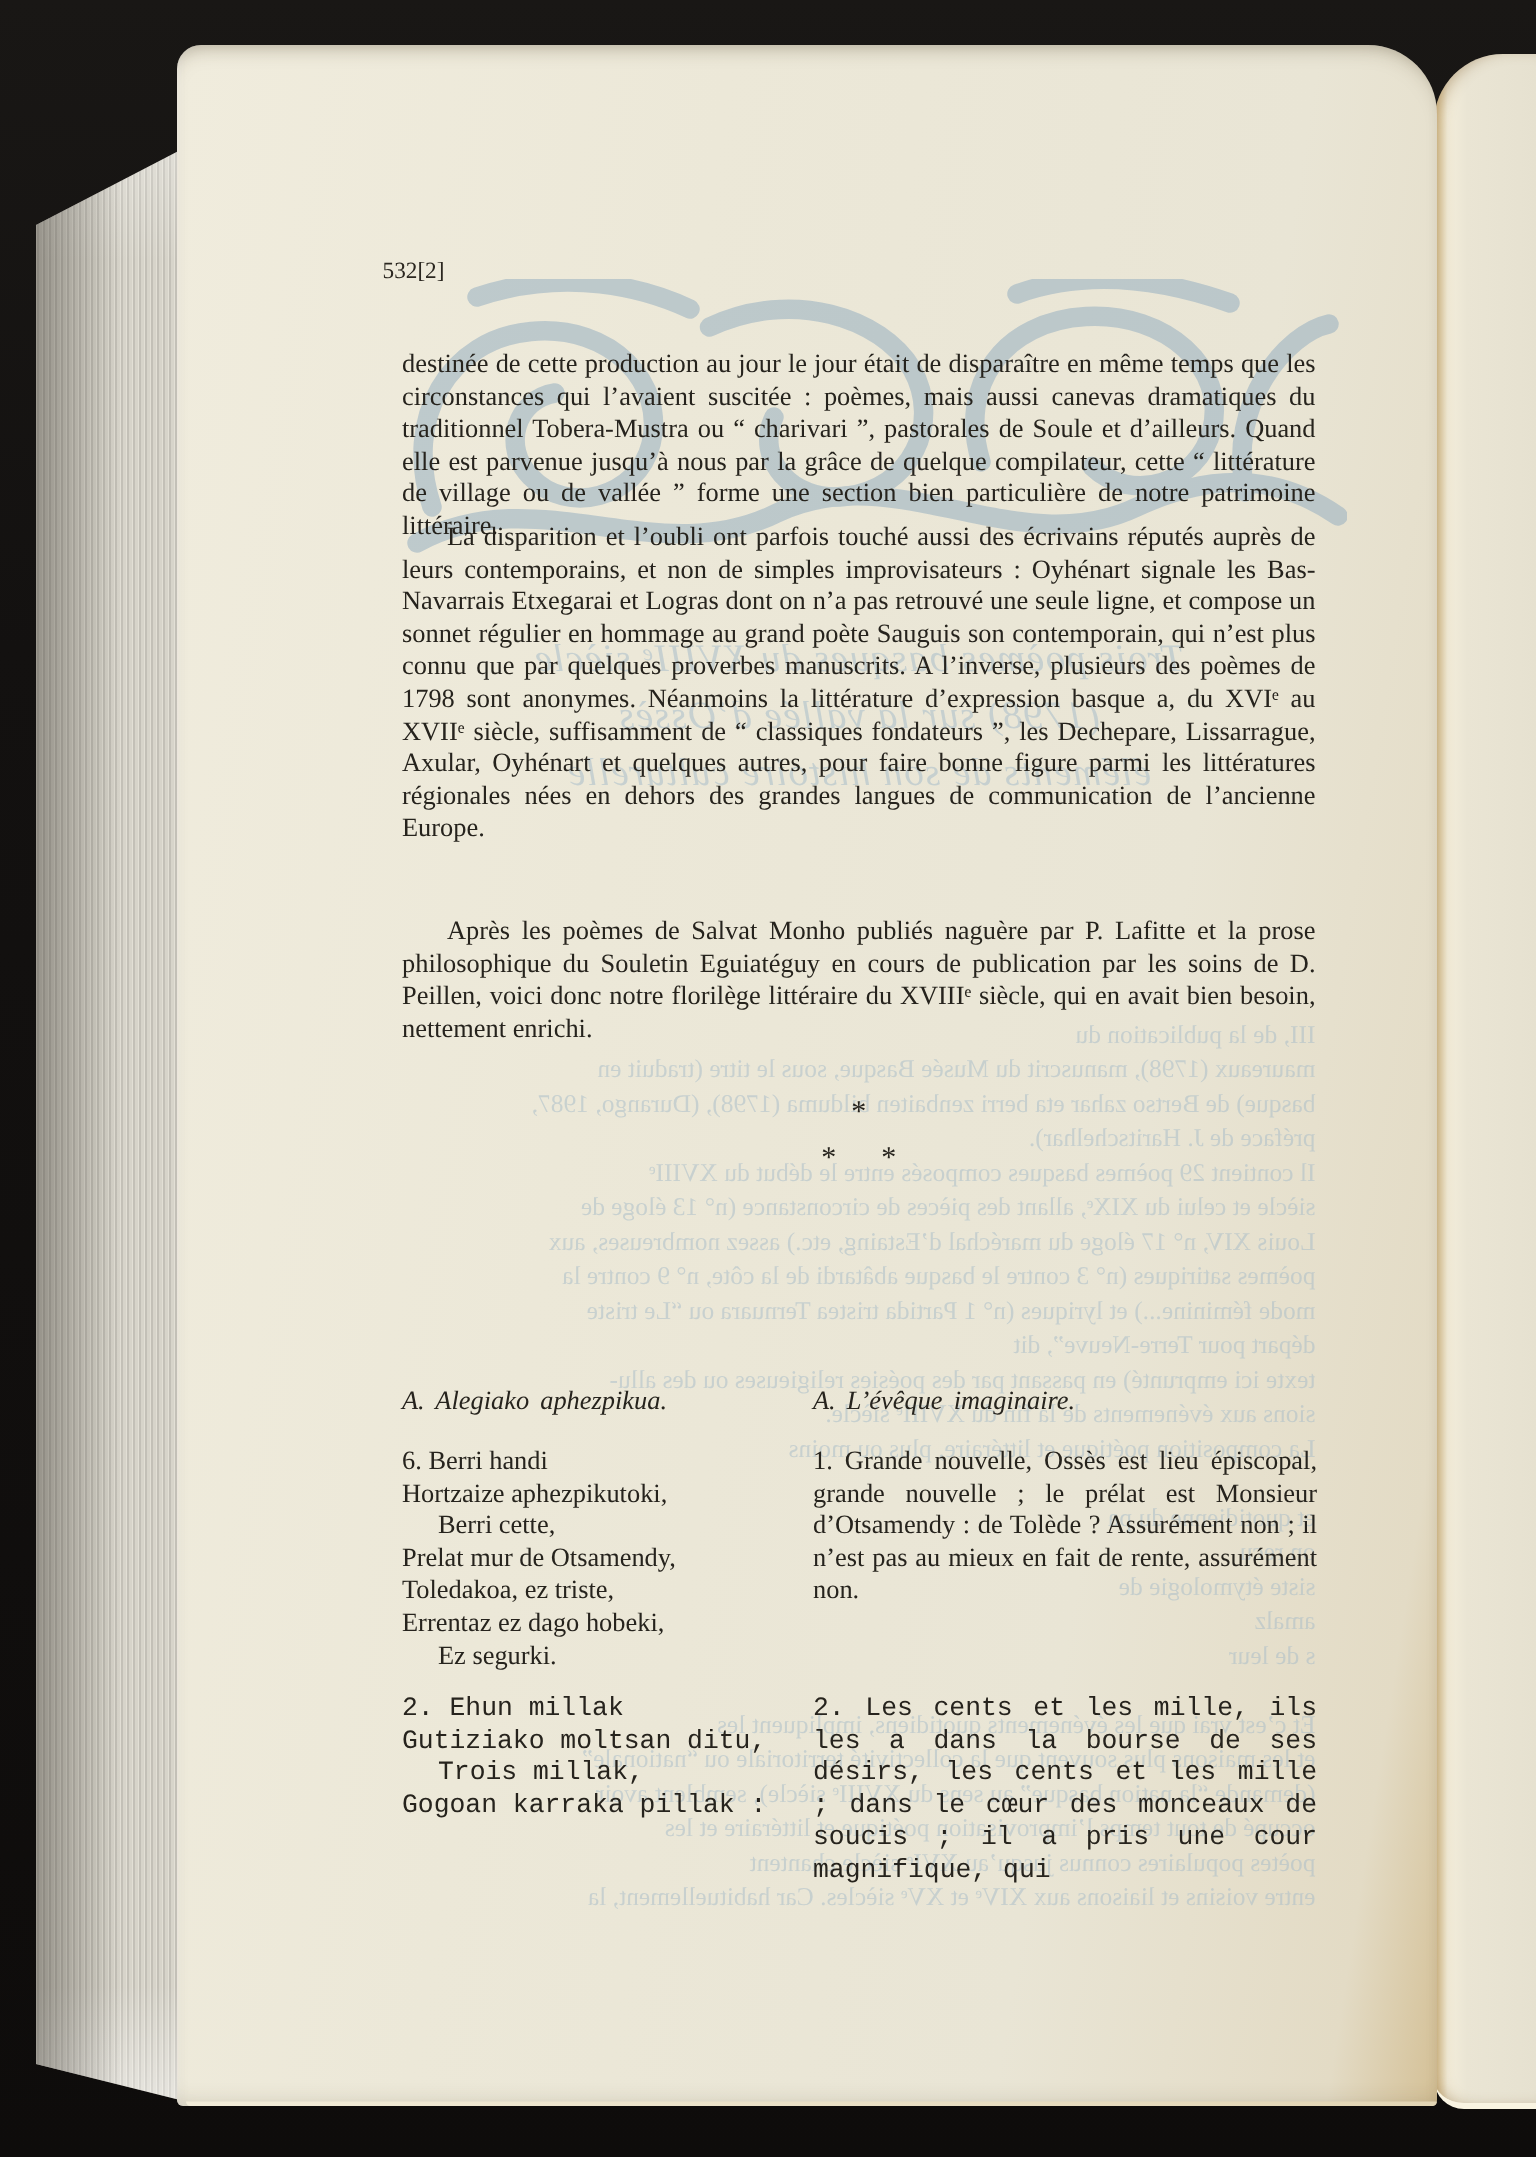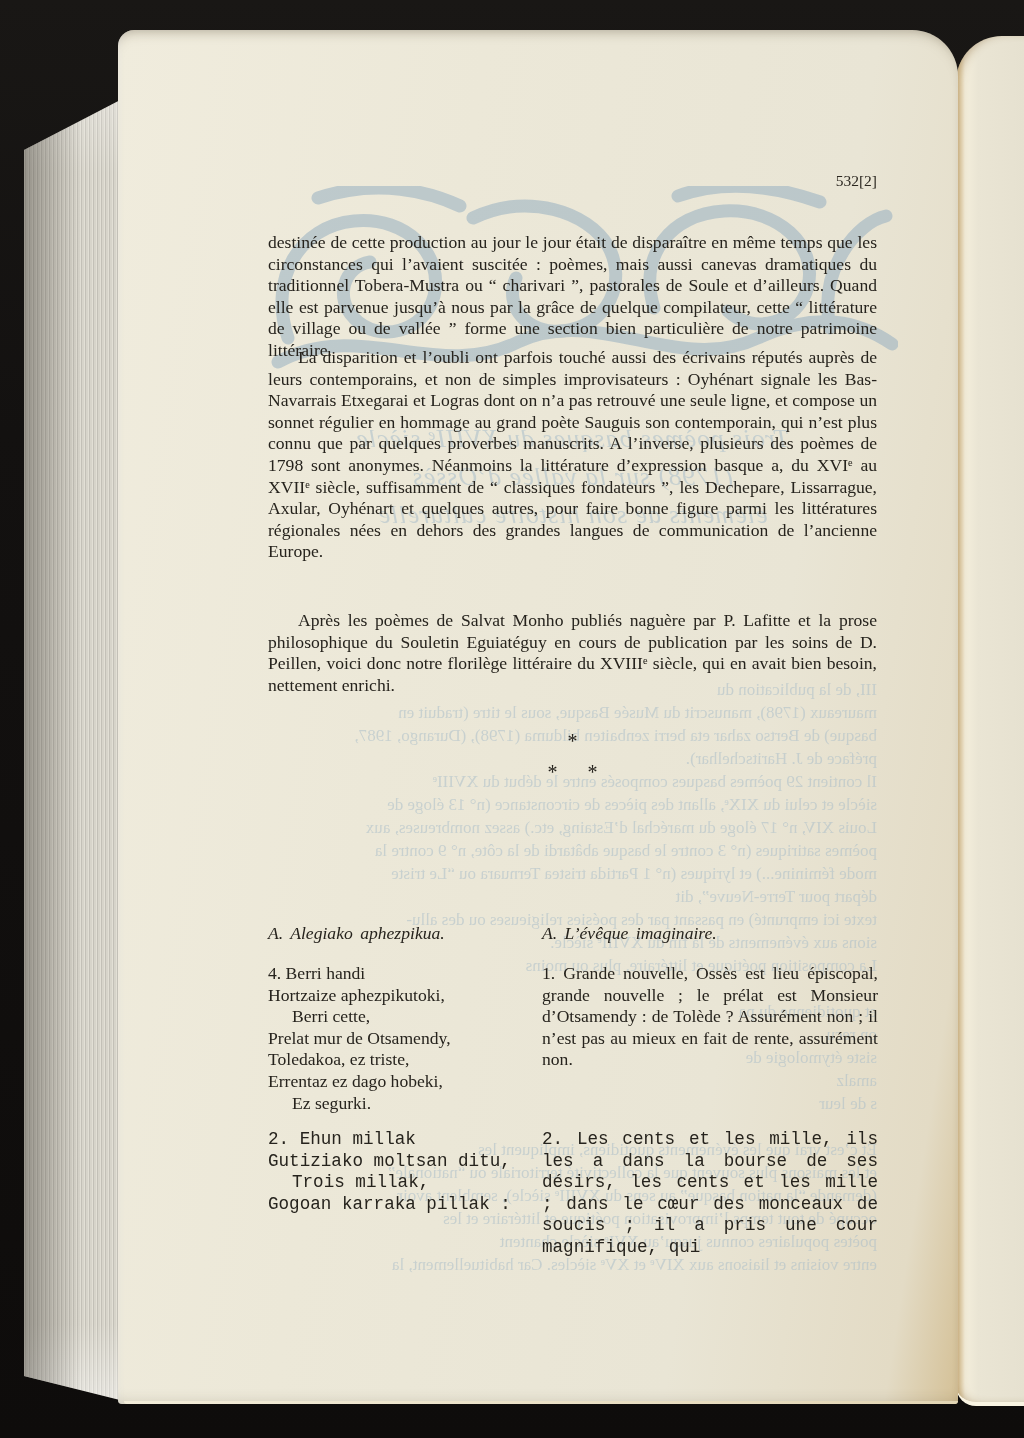--- a/index.html
+++ b/index.html
@@ -35,22 +35,22 @@
 
   
   .ghost-title{position:absolute;left:150px;top:390px;width:609px;text-align:center;
     transform:scaleX(-1);color:#a3bac9;opacity:.5;font-size:26px;line-height:38px;
     font-style:italic;letter-spacing:1px;white-space:nowrap;}
   .ghost-lines{position:absolute;left:150px;top:648px;width:609px;transform:scaleX(-1);
     color:#a6bbc8;opacity:.5;font-size:17px;line-height:23px;}
   .ghost-lines div{height:23px;white-space:nowrap;overflow:hidden;}
 
   
-  .header{position:absolute;left:150px;top:142px;width:609px;display:flex;
-    justify-content:flex-end;align-items:baseline;font-size:15.5px;color:#2b2720;}
+  .header{position:absolute;left:137px;top:142px;width:609px;display:flex;
+    justify-content:flex-start;align-items:baseline;font-size:15.5px;color:#2b2720;}
   .header .title{letter-spacing:.7px;}
   .para{position:absolute;left:150px;width:609px;margin:0;font-size:17.6px;line-height:21.6px;
     text-align:justify;color:#26231d;}
   .p1{top:202px;}
   .p2{top:317px;text-indent:30px;}
   .p3{top:580px;text-indent:30px;}
   .asterism{position:absolute;left:150px;width:609px;text-align:center;
     font-size:20px;color:#26231d;}
   .ast-top{top:700px;}
   .ast-row{top:731px;}
@@ -139,21 +139,21 @@
     <div class="asterism ast-row">
       <span>*</span><span>*</span>
     </div>
 
 
 
     <div class="col-title ct-left">A. Alegiako aphezpikua.</div>
     <div class="col-title ct-right">A. L’évêque imaginaire.</div>
 
     <div class="verse v-l row1">
-      <div>4. Berri handi</div>
+      <div>6. Berri handi</div>
       <div>Hortzaize aphezpikutoki,</div>
       <div class="indent">Berri cette,</div>
       <div>Prelat mur de Otsamendy,</div>
       <div>Toledakoa, ez triste,</div>
       <div>Errentaz ez dago hobeki,</div>
       <div class="indent">Ez segurki.</div>
     </div>
 
     <div class="verse v-r row1">1. Grande nouvelle, Ossès est lieu épiscopal, grande nouvelle ; le prélat est Monsieur d’Otsamendy : de Tolède ? Assurément non ; il n’est pas au mieux en fait de rente, assurément non.</div>
 

